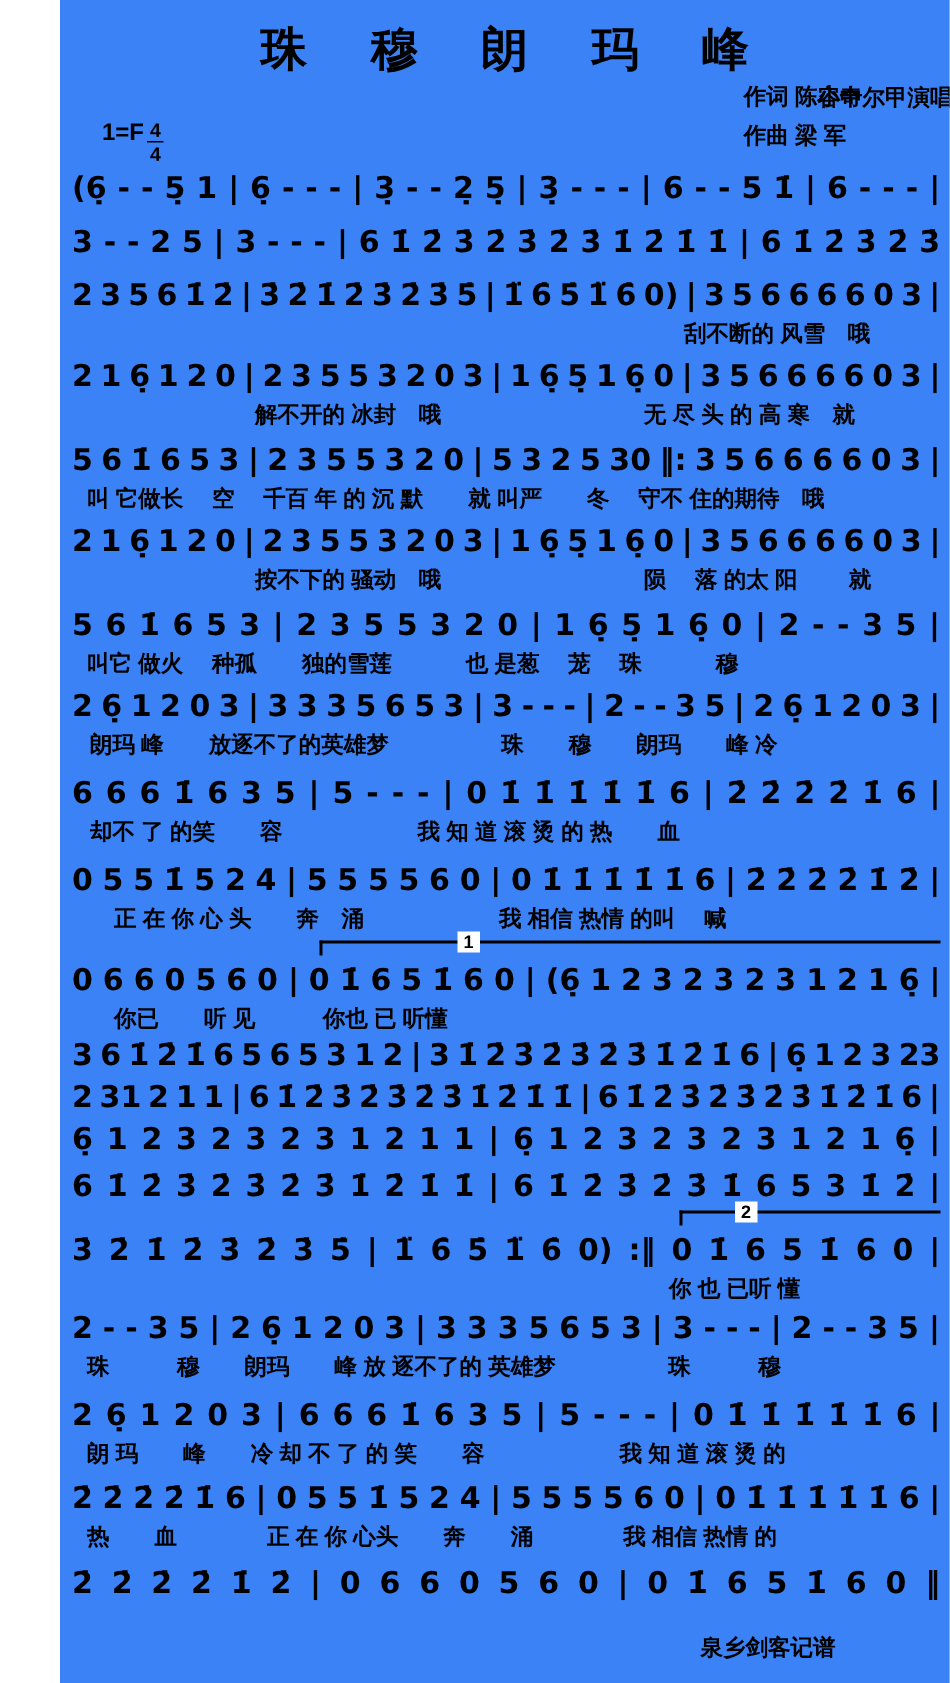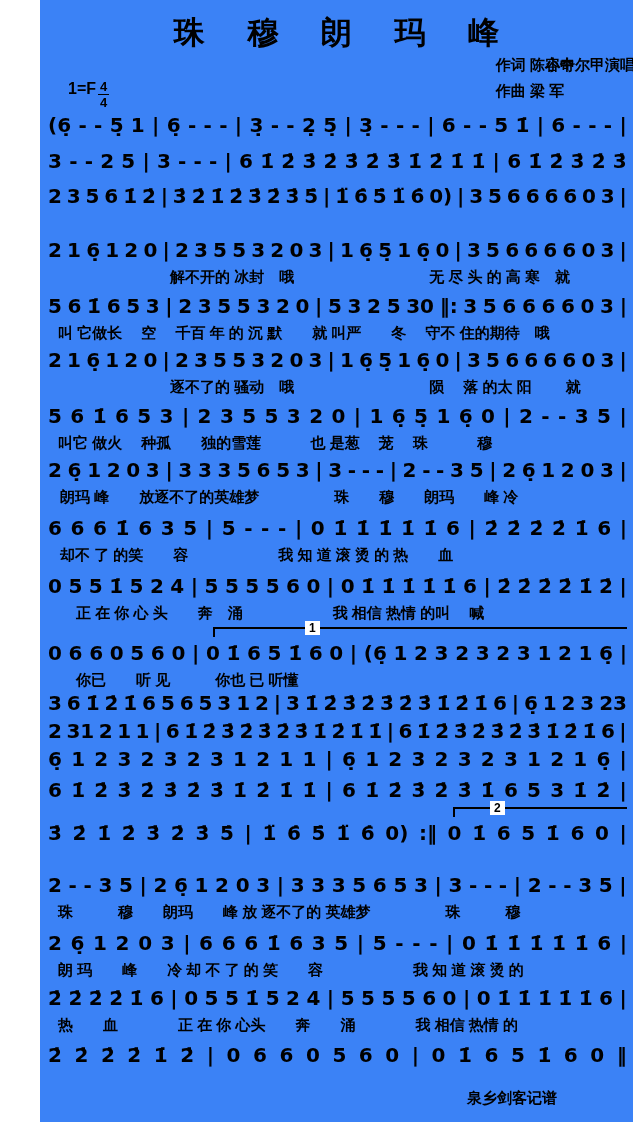--- a/index.html
+++ b/index.html
@@ -184,20 +184,21 @@
           <span>3</span>
           <span>5</span>
           <span>6</span>
           <span>6</span>
           <span>6</span>
           <span>6</span>
           <span>0</span>
           <span>3</span>
           <span class="bar">|</span>
         </div>
+      <div class="lyrics" style="padding-left:408px">刮不断的 风雪　哦</div>
     </div>
 
     <div class="row row-nl" style="height:56px">
       <div class="notation">
           <span>2</span>
           <span>1</span>
           <span>6̣</span>
           <span>1</span>
           <span>2</span>
           <span>0</span>
@@ -295,21 +296,21 @@
           <span>3</span>
           <span>5</span>
           <span>6</span>
           <span>6</span>
           <span>6</span>
           <span>6</span>
           <span>0</span>
           <span>3</span>
           <span class="bar">|</span>
         </div>
-      <div class="lyrics" style="padding-left:122px">逐不了的 骚动　哦　　　　　　　　　陨　 落 的太 阳　　 就</div>
+      <div class="lyrics" style="padding-left:122px">按不下的 骚动　哦　　　　　　　　　陨　 落 的太 阳　　 就</div>
     </div>
 
     <div class="row row-nl" style="height:54px">
       <div class="notation">
           <span>5</span>
           <span>6</span>
           <span>1̇</span>
           <span>6</span>
           <span>5</span>
           <span>3</span>
@@ -644,20 +645,21 @@
           <span class="bar">:‖</span>
           <span>0</span>
           <span>1̇</span>
           <span>6</span>
           <span>5</span>
           <span>1̇</span>
           <span>6</span>
           <span>0</span>
           <span class="bar">|</span>
         </div>
+      <div class="lyrics" style="padding-left:398px">你 也 已听 懂</div>
     </div>
 
     <div class="row row-nl" style="height:58px">
       <div class="notation">
           <span>2</span>
           <span>-</span>
           <span>-</span>
           <span>3</span>
           <span>5</span>
           <span class="bar">|</span>

